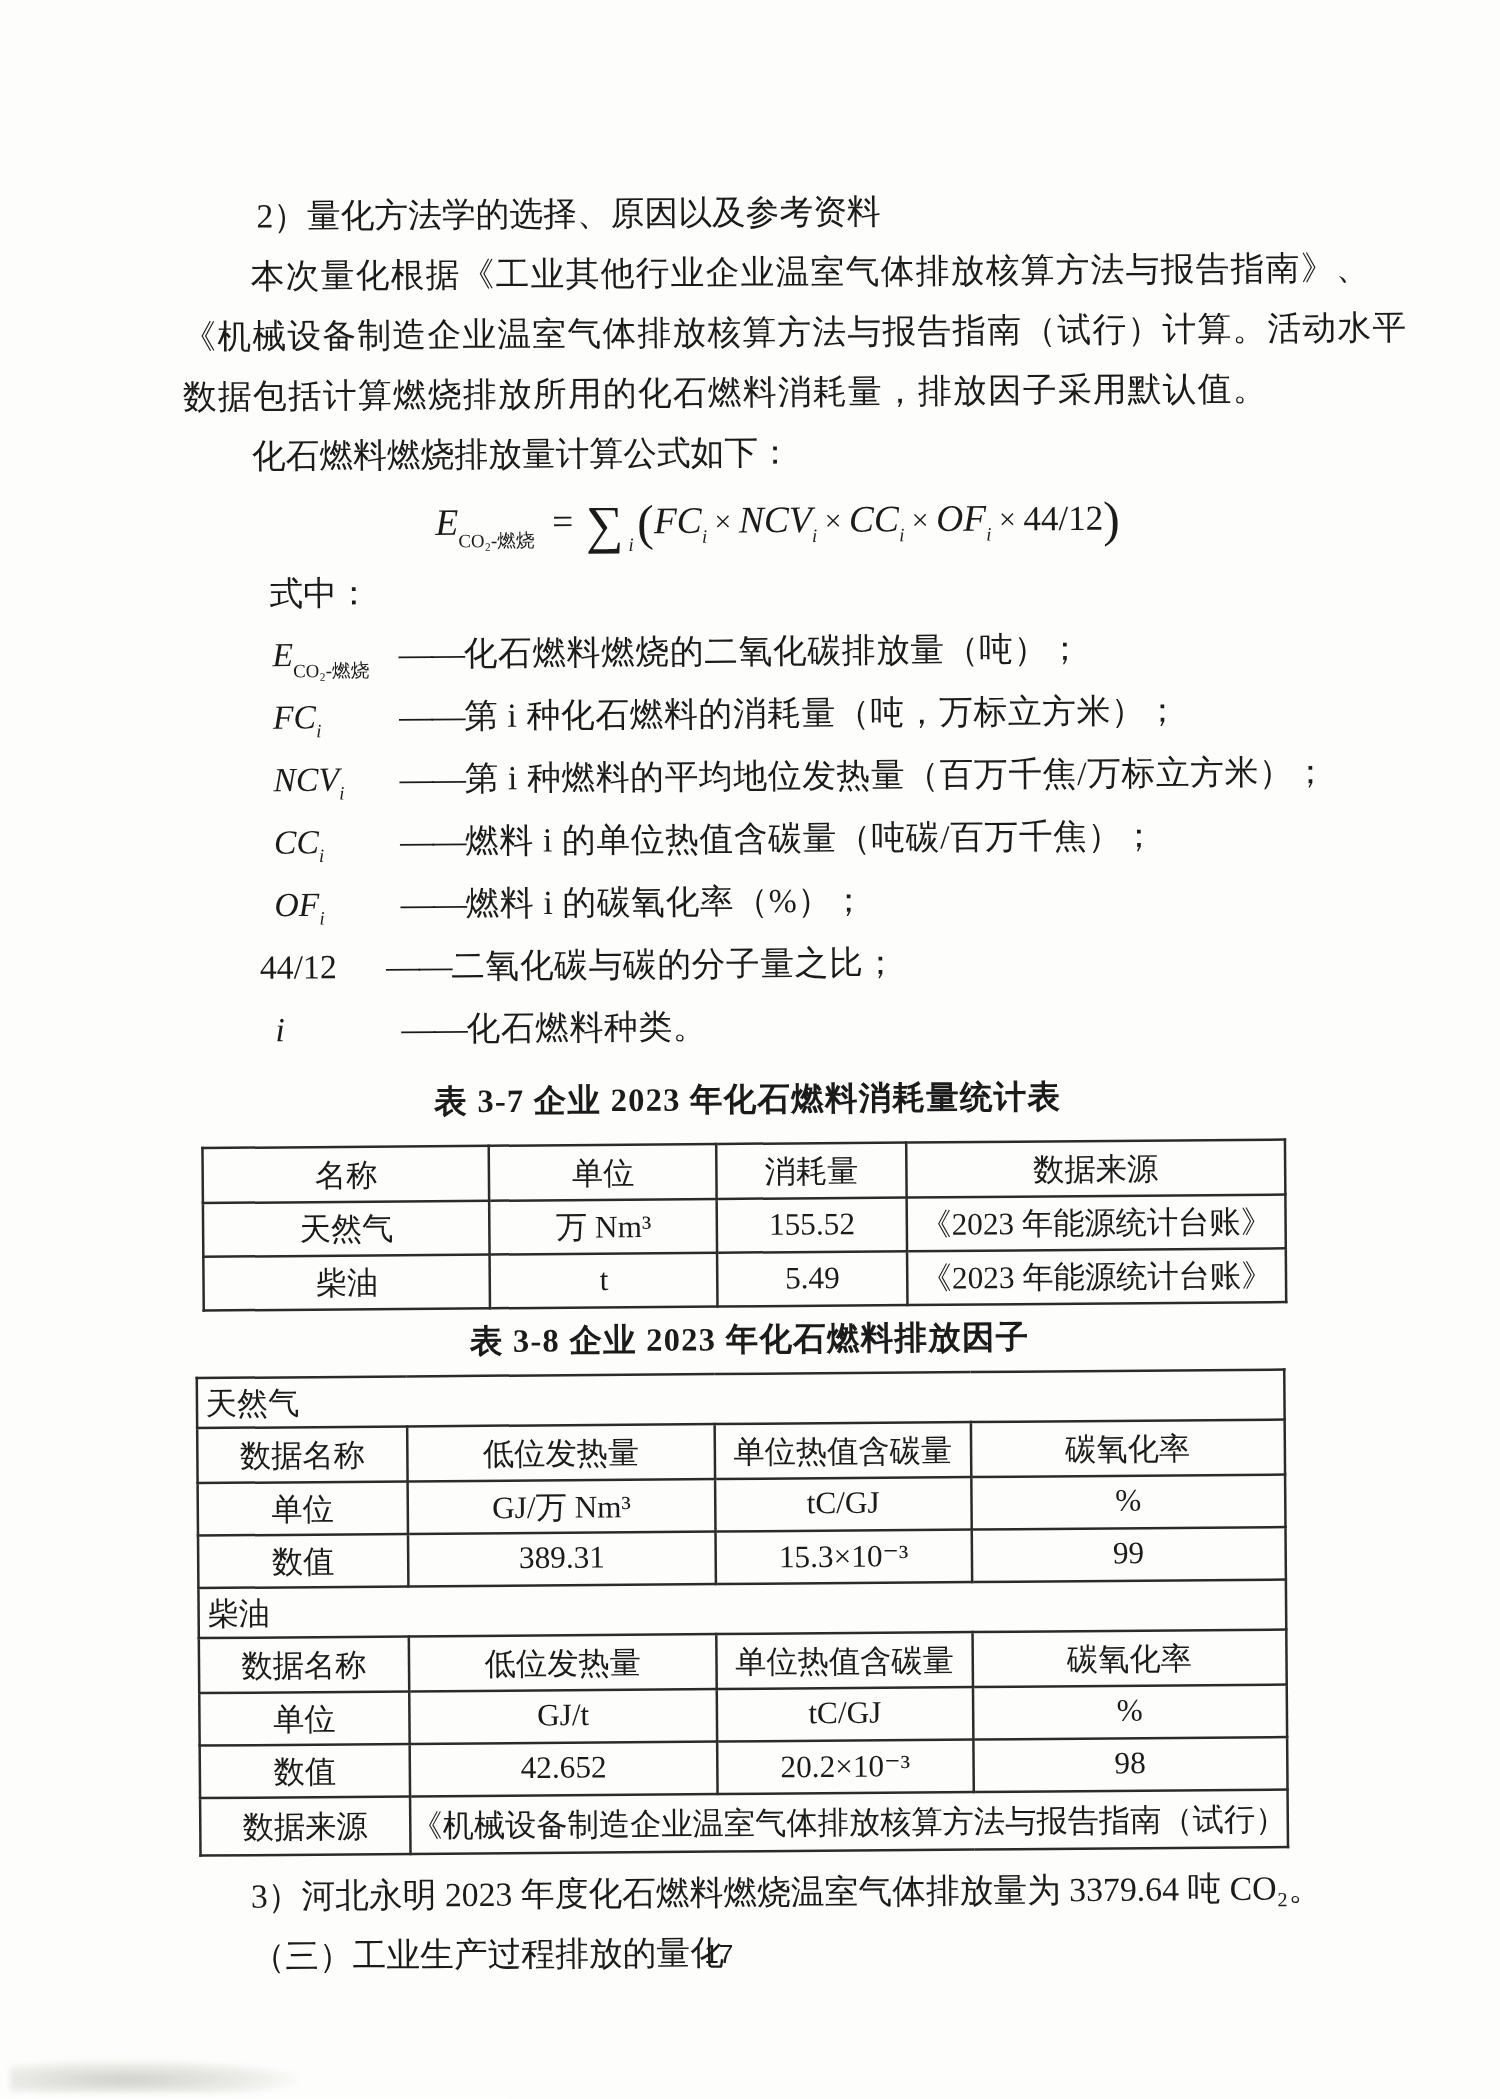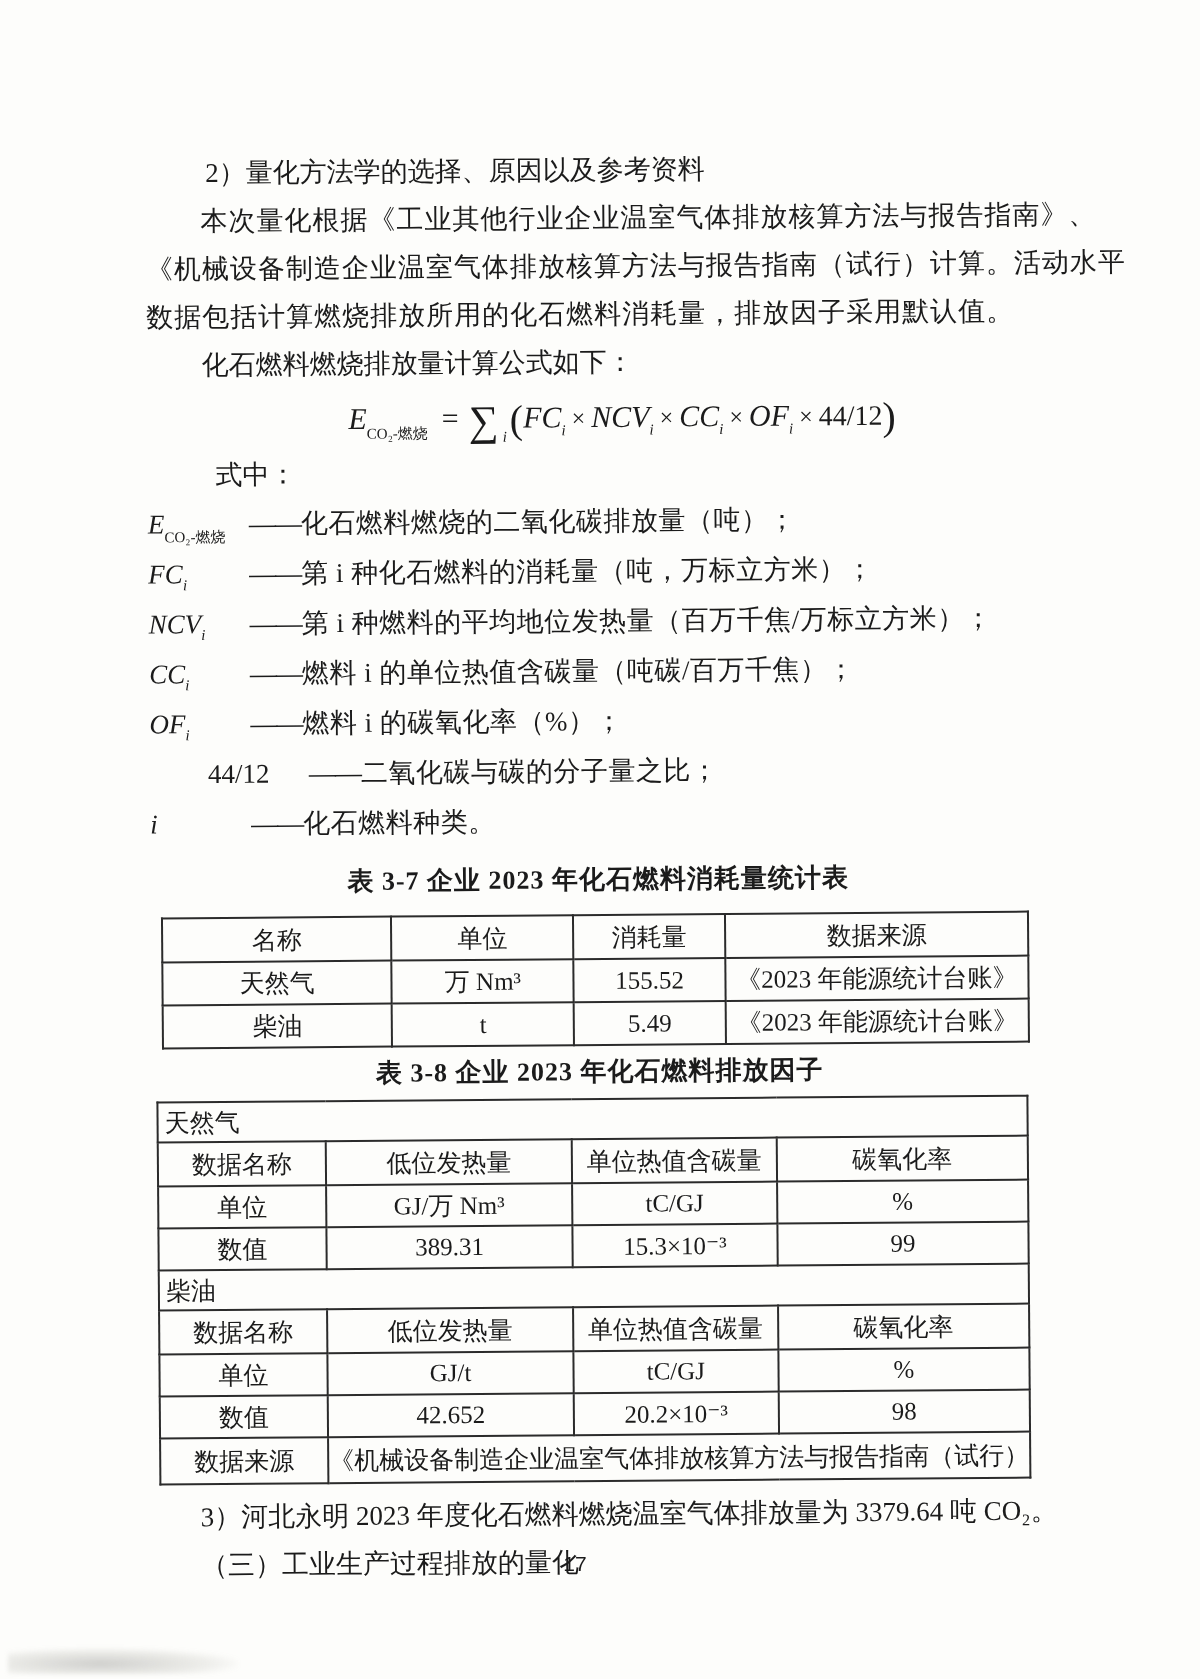--- a/index.html
+++ b/index.html
@@ -33,21 +33,21 @@
   .fsub-lhs{font-style:normal;font-size:15px;vertical-align:-10px;margin-right:4px;}
   .feq{padding:0 10px;}
   .fsigma{font-size:42px;vertical-align:-7px;}
   .fsigsub{font-size:15px;font-style:italic;vertical-align:-14px;padding:0 3px 0 4px;}
   .fparen{font-size:40px;vertical-align:-5px;}
   .ftimes{font-size:24px;padding:0 6px;vertical-align:1px;}
   .ftail{font-size:28px;}
 
   
   .defrow{height:50px;line-height:50px;font-size:27px;white-space:nowrap;}
-  .dterm{display:inline-block;min-width:101px;}
+  .dterm{display:inline-block;min-width:101px;margin-left:70px;}
   .dterm.noind{margin-left:58px;}
   .it{font-style:italic;}
   .dsub{font-size:15px;vertical-align:-7px;font-style:italic;}
   .dsub.cjk{font-style:normal;vertical-align:-9px;}
   .ddash{letter-spacing:-1px;}
   .ddesc{letter-spacing:0.5px;}
 
   
   .tbl-title{font-size:26px;font-weight:bold;text-align:center;line-height:36px;letter-spacing:1px;}
   .t37{margin-top:16px;}

